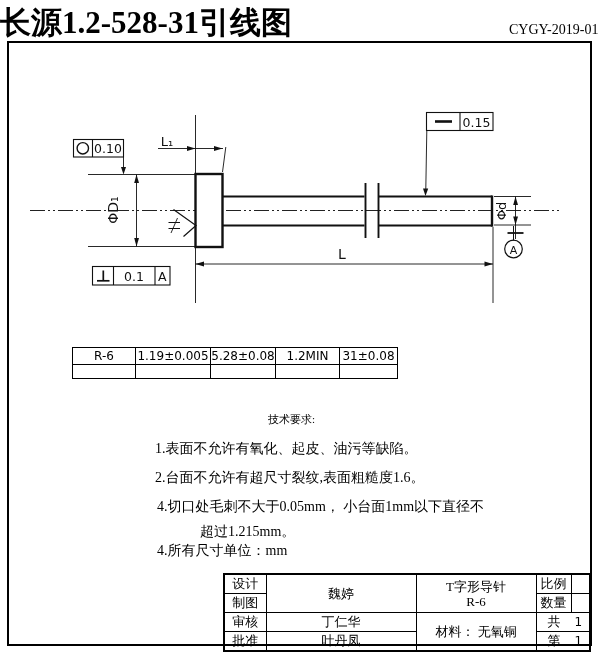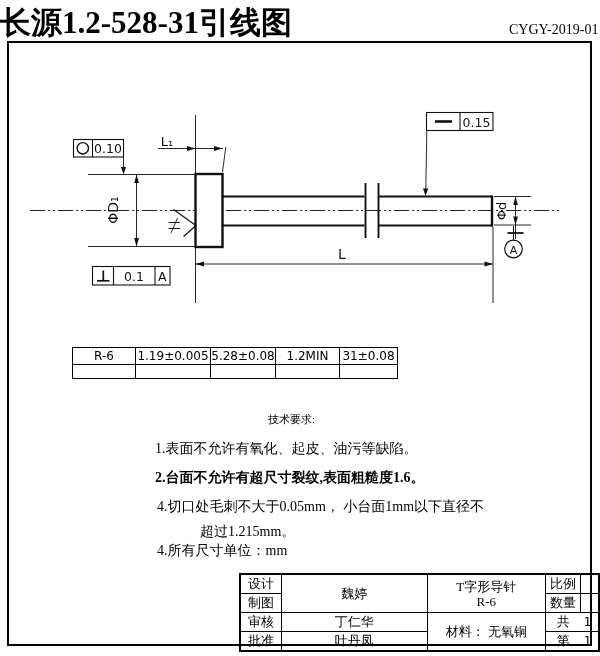--- a/index.html
+++ b/index.html
@@ -31,27 +31,27 @@
     border:1px solid #000;text-align:center;vertical-align:middle;
     padding:0;overflow:hidden;white-space:nowrap;
   }
   .dim-table .hdr{font-size:13px;}
   .dim-table .hdr-cjk{font-family:"Liberation Serif",serif;font-size:14px;}
   .dim-table .val{font-size:12px;}
   
   .tech{font-size:14px;white-space:nowrap;}
   .tech-title{left:268px;top:412px;font-size:11px;}
   .tr-0{left:155px;top:440px;text-align:right;}
-  .tr-1{left:155px;top:469px;font-weight:bold;}
+  .tr-1{left:155px;top:469px;}
   .tr-2{left:157px;top:498px;}
   .tr-3{left:200px;top:523px;}
   .tr-4{left:157px;top:542px;}
   
   .title-block{
-    left:239px;top:573px;border-collapse:collapse;table-layout:fixed;
+    left:223px;top:573px;border-collapse:collapse;table-layout:fixed;
     font-family:"Liberation Serif",serif;
   }
   .title-block td{
     border:1px solid #000;text-align:center;vertical-align:middle;
     padding:0;font-size:13px;white-space:nowrap;overflow:hidden;
   }
   .title-block{border:2px solid #000;}
   .tb-name{font-size:13.5px;}
   .tb-product div{line-height:15px;}
   .tb-sheet{text-align:left;}

